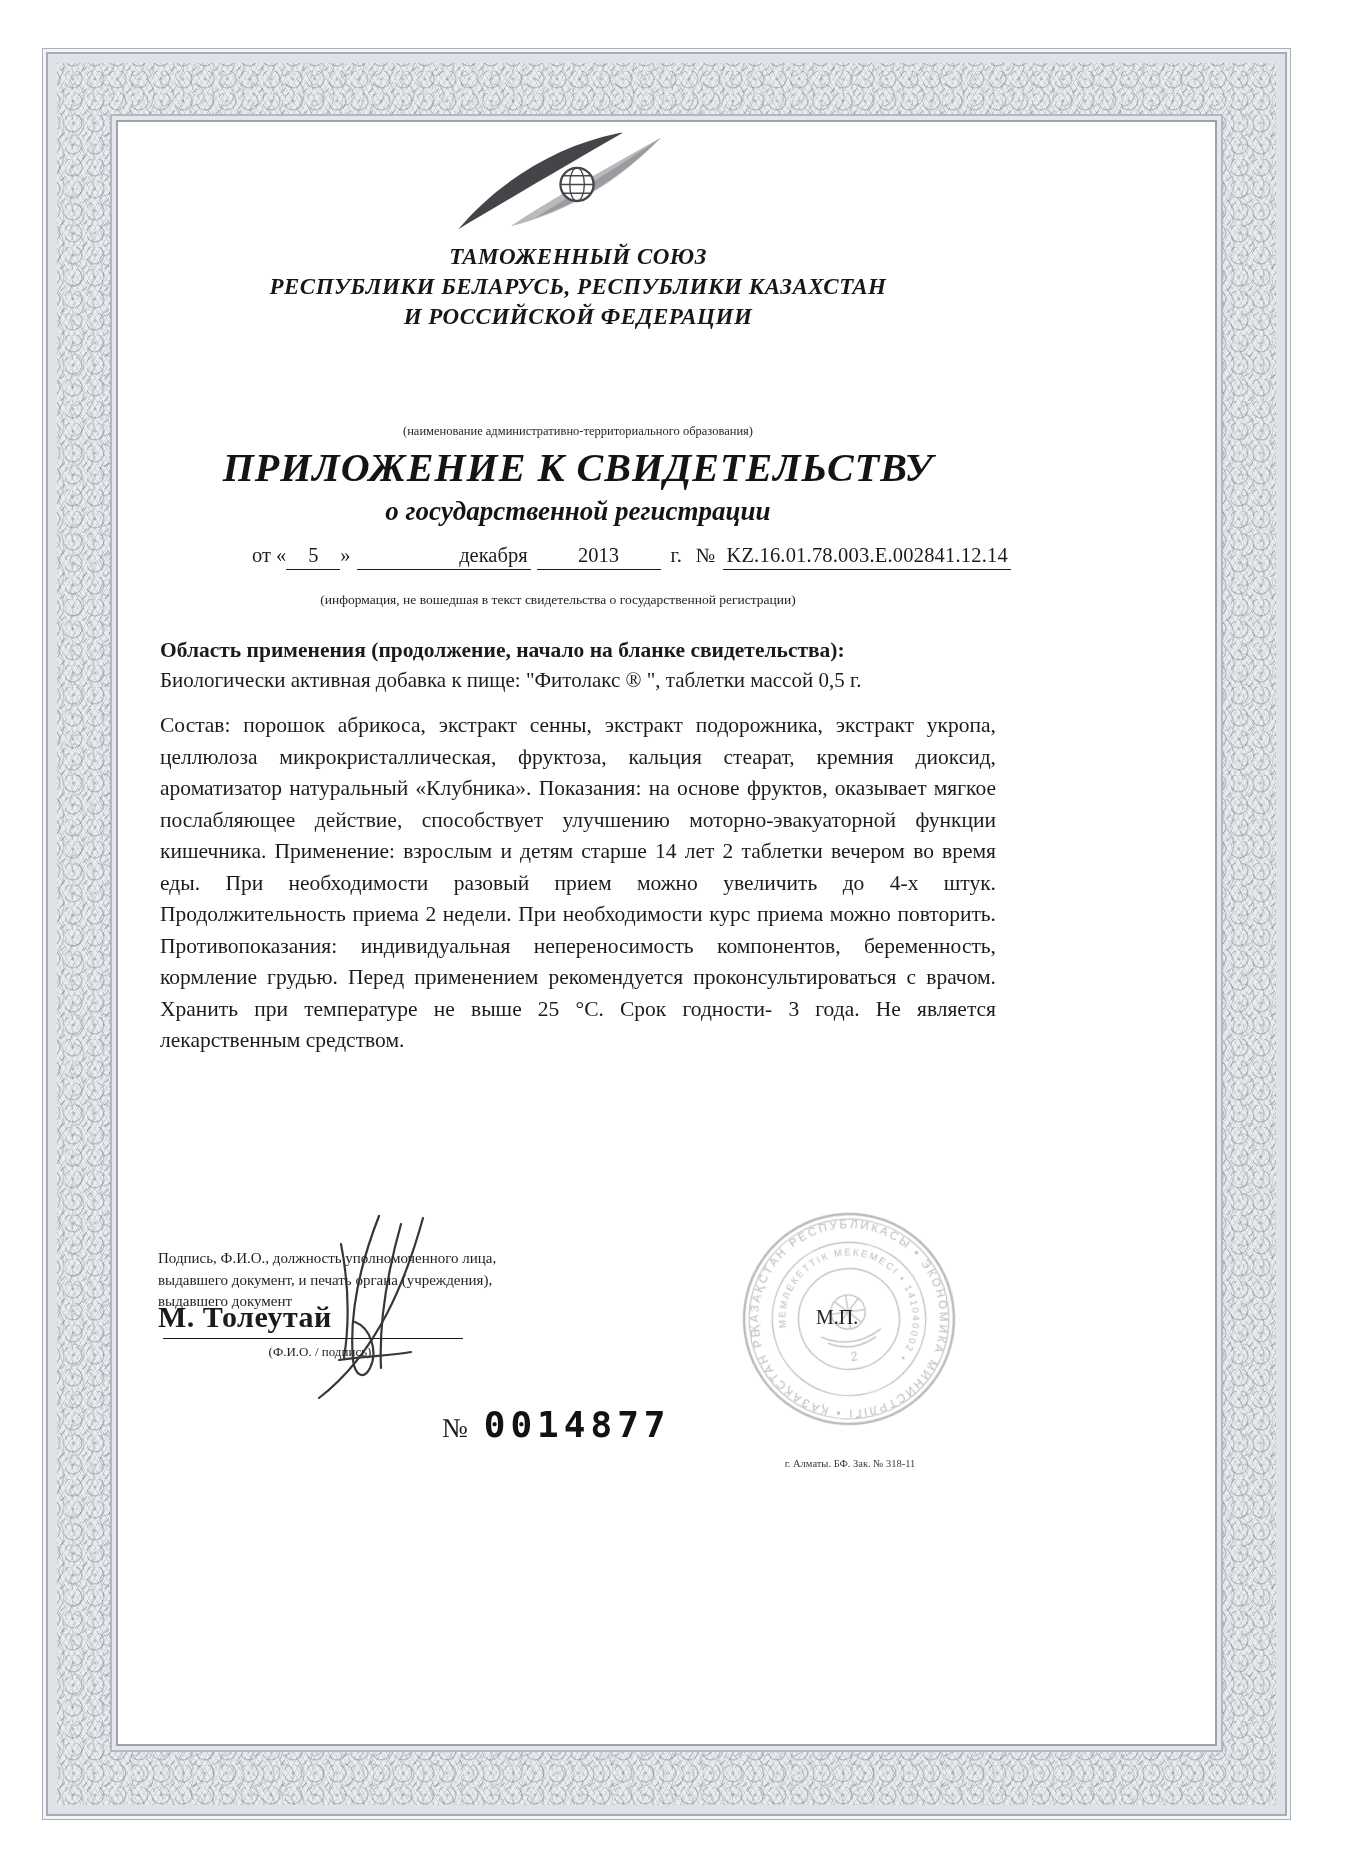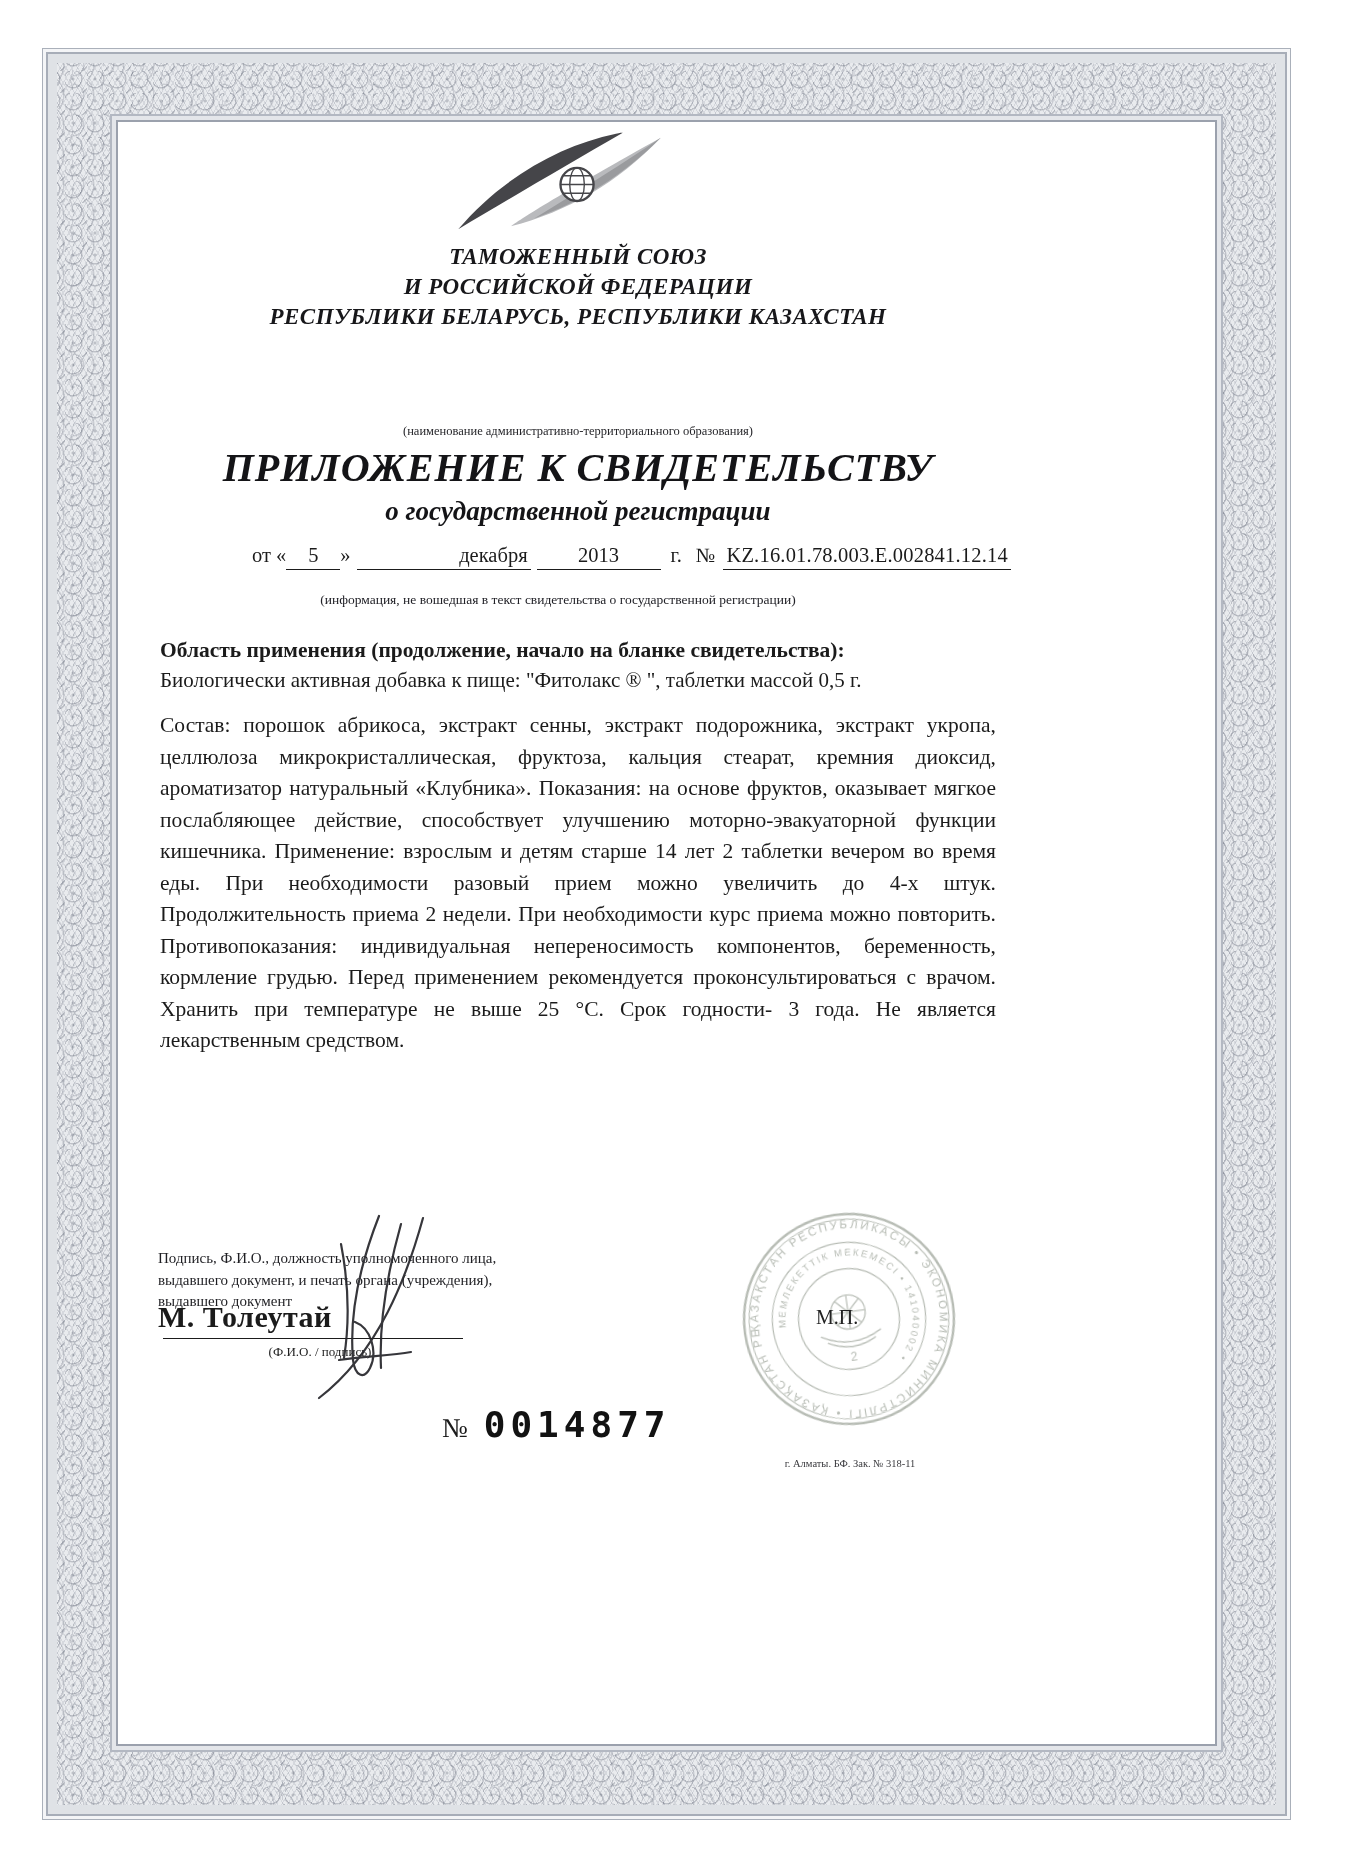--- a/index.html
+++ b/index.html
@@ -87,22 +87,22 @@
     <path d="M6 104 C 50 52 110 18 168 6 C 172 5 174 5 175 5 C 118 38 56 74 6 104 Z" fill="#454549"></path>
     <path d="M214 10 C 170 56 118 86 60 101 C 64 97 120 62 214 10 Z" fill="#b9babd"></path>
     <path d="M214 10 C 176 48 132 76 84 93 C 134 62 176 36 214 10 Z" fill="#9a9b9e"></path>
     <circle cx="128" cy="58" r="17" fill="#ffffff" stroke="#46464a" stroke-width="2.4"></circle>
     <ellipse cx="128" cy="58" rx="7.5" ry="17" fill="none" stroke="#46464a" stroke-width="1.4"></ellipse>
     <path d="M111 58 h34 M113.5 49 h29 M113.5 67 h29" stroke="#46464a" stroke-width="1.4" fill="none"></path>
   </svg>
 
   <div class="abs org-block">
     <div>ТАМОЖЕННЫЙ СОЮЗ</div>
+    <div>РЕСПУБЛИКИ БЕЛАРУСЬ, РЕСПУБЛИКИ КАЗАХСТАН</div>
     <div>И РОССИЙСКОЙ ФЕДЕРАЦИИ</div>
-    <div>РЕСПУБЛИКИ БЕЛАРУСЬ, РЕСПУБЛИКИ КАЗАХСТАН</div>
   </div>
 
   <div class="abs territory-caption">(наименование административно-территориального образования)</div>
 
   <div class="abs title-main">ПРИЛОЖЕНИЕ К СВИДЕТЕЛЬСТВУ</div>
   <div class="abs title-sub">о государственной регистрации</div>
 
   <div class="abs date-row">
     <span>от «</span>
     <span class="u cell-day">5</span>

